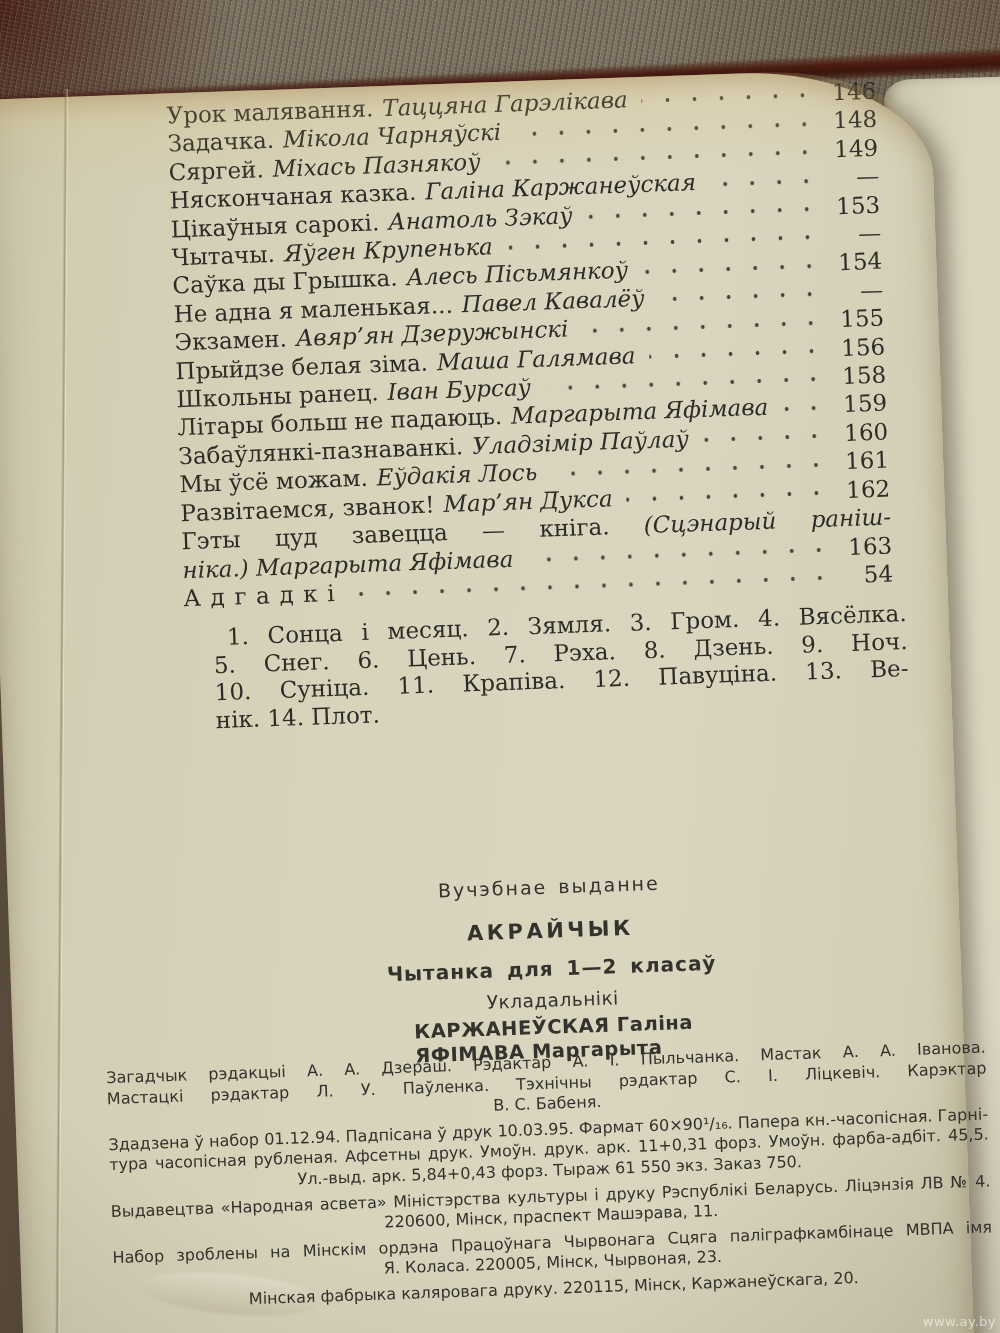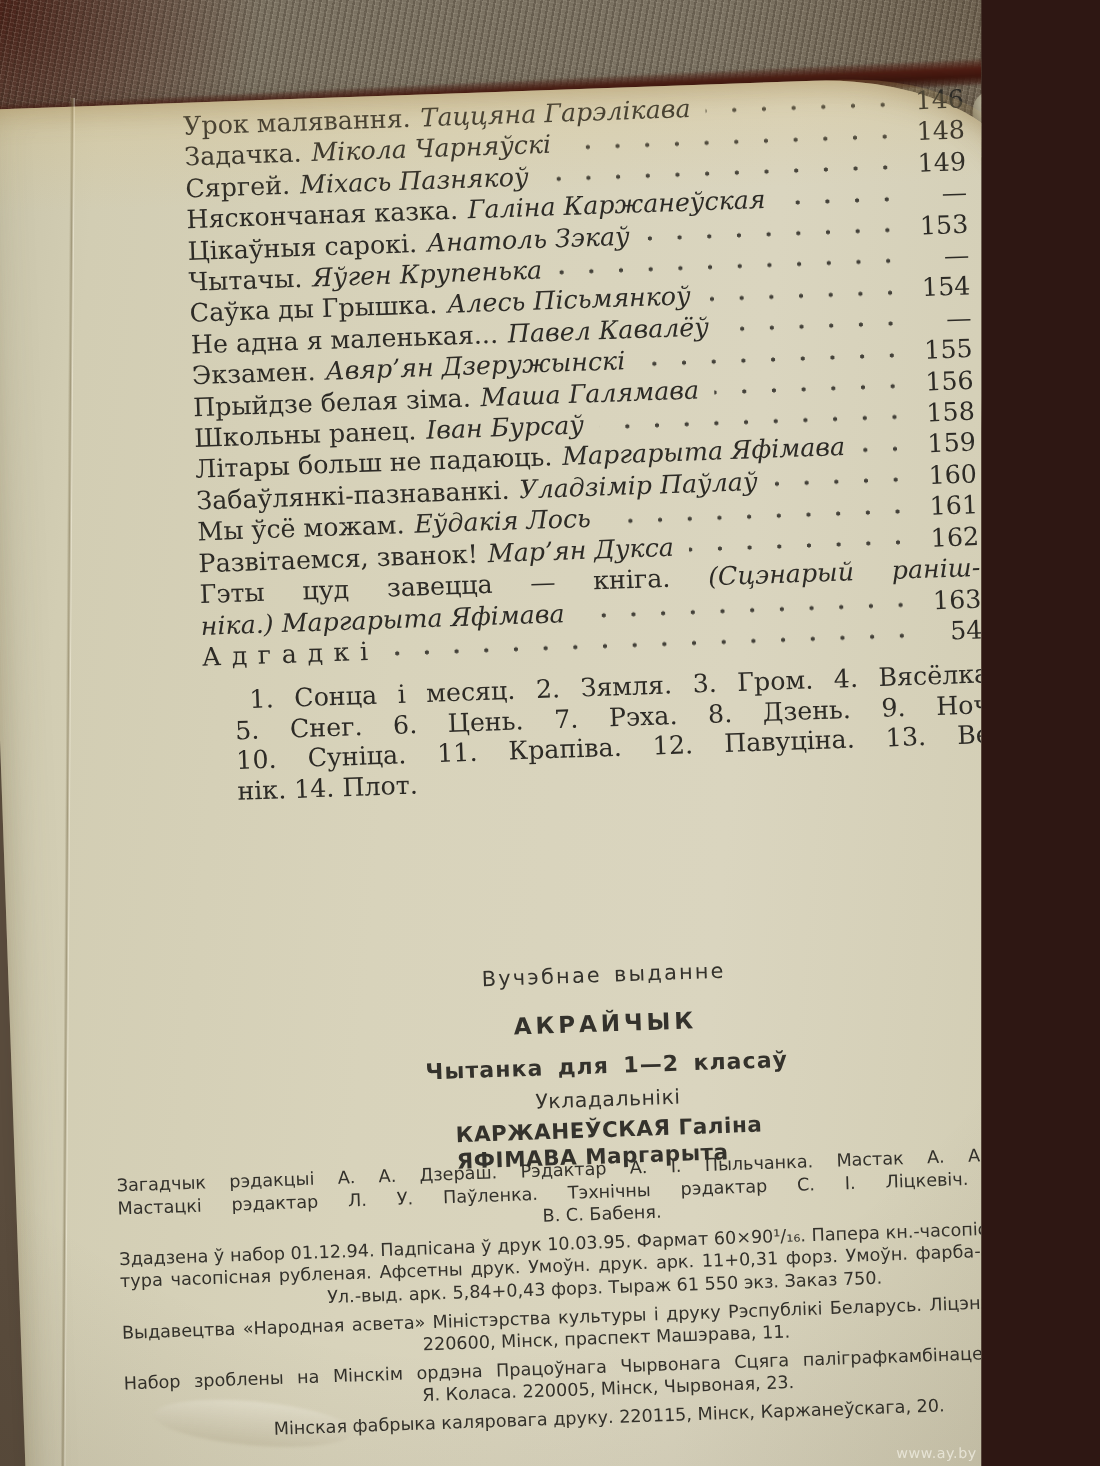--- a/index.html
+++ b/index.html
@@ -1,17 +1,17 @@
 <!DOCTYPE html>
 <html><head>
 <meta charset="utf-8">
 <title>Book colophon page</title>
 <style>
   html,body{margin:0;padding:0;background:#2e1713;}
-  .photo{position:relative;width:892px;height:1333px;overflow:hidden;
+  .photo{position:relative;width:1000px;height:1333px;overflow:hidden;
          background:#5a4c3d;font-family:"DejaVu Serif",serif;}
 
   
   .fabric{position:absolute;top:-12px;left:-12px;width:1030px;height:155px;z-index:0;
     background-color:#7a7161;
     background-image:
       repeating-linear-gradient(100deg, rgba(35,25,15,.22) 0 2px, rgba(205,195,175,.12) 2px 3px, transparent 3px 6px),
       repeating-linear-gradient(12deg, rgba(242,236,220,.09) 0 1px, transparent 1px 4px),
       radial-gradient(circle at 0% 12%, rgba(66,22,14,.9), transparent 24%),
       radial-gradient(circle at 100% 0%, rgba(80,60,40,.45), transparent 35%);}

